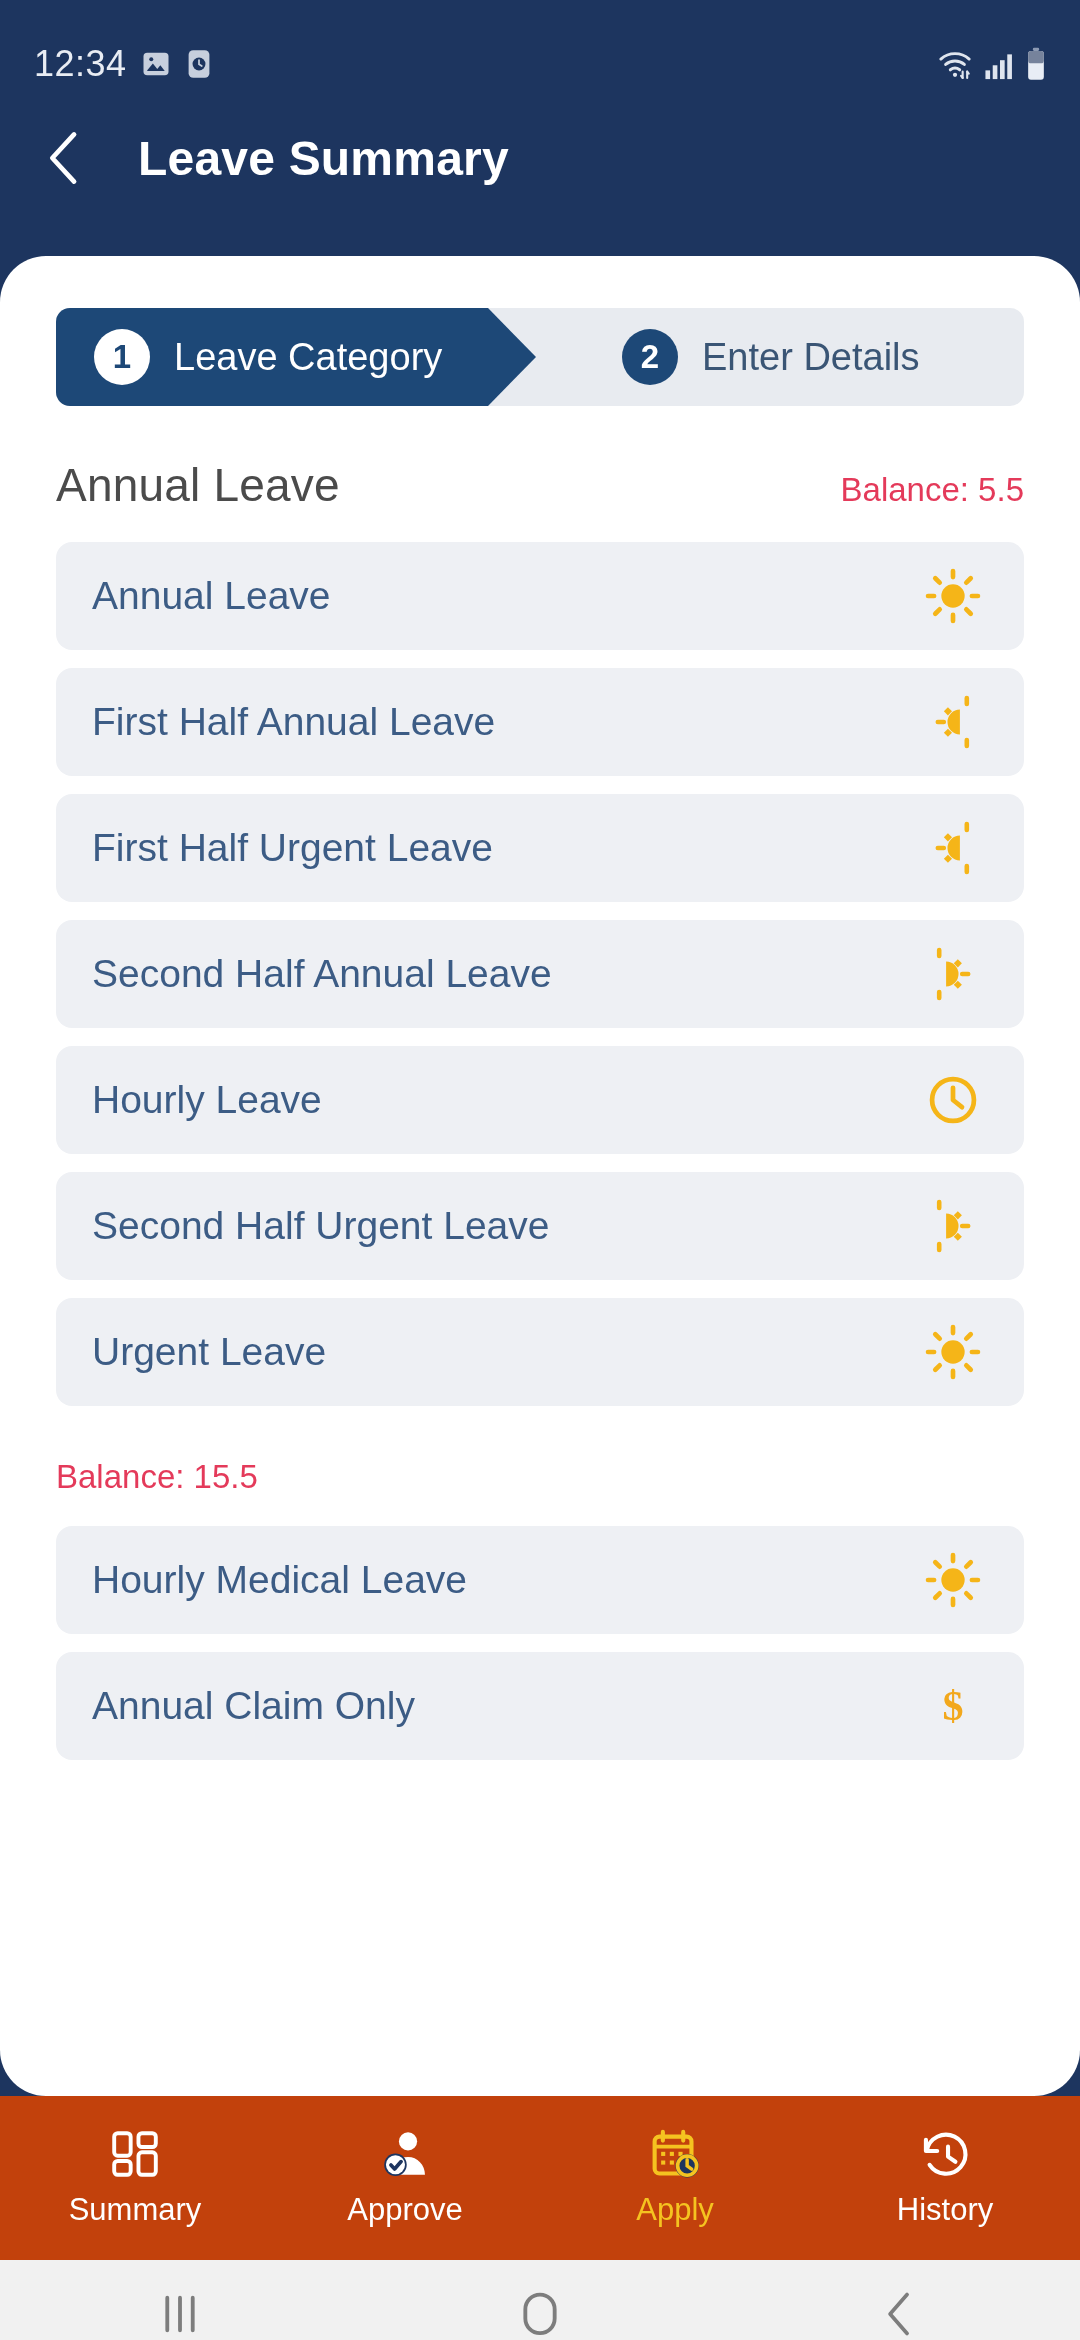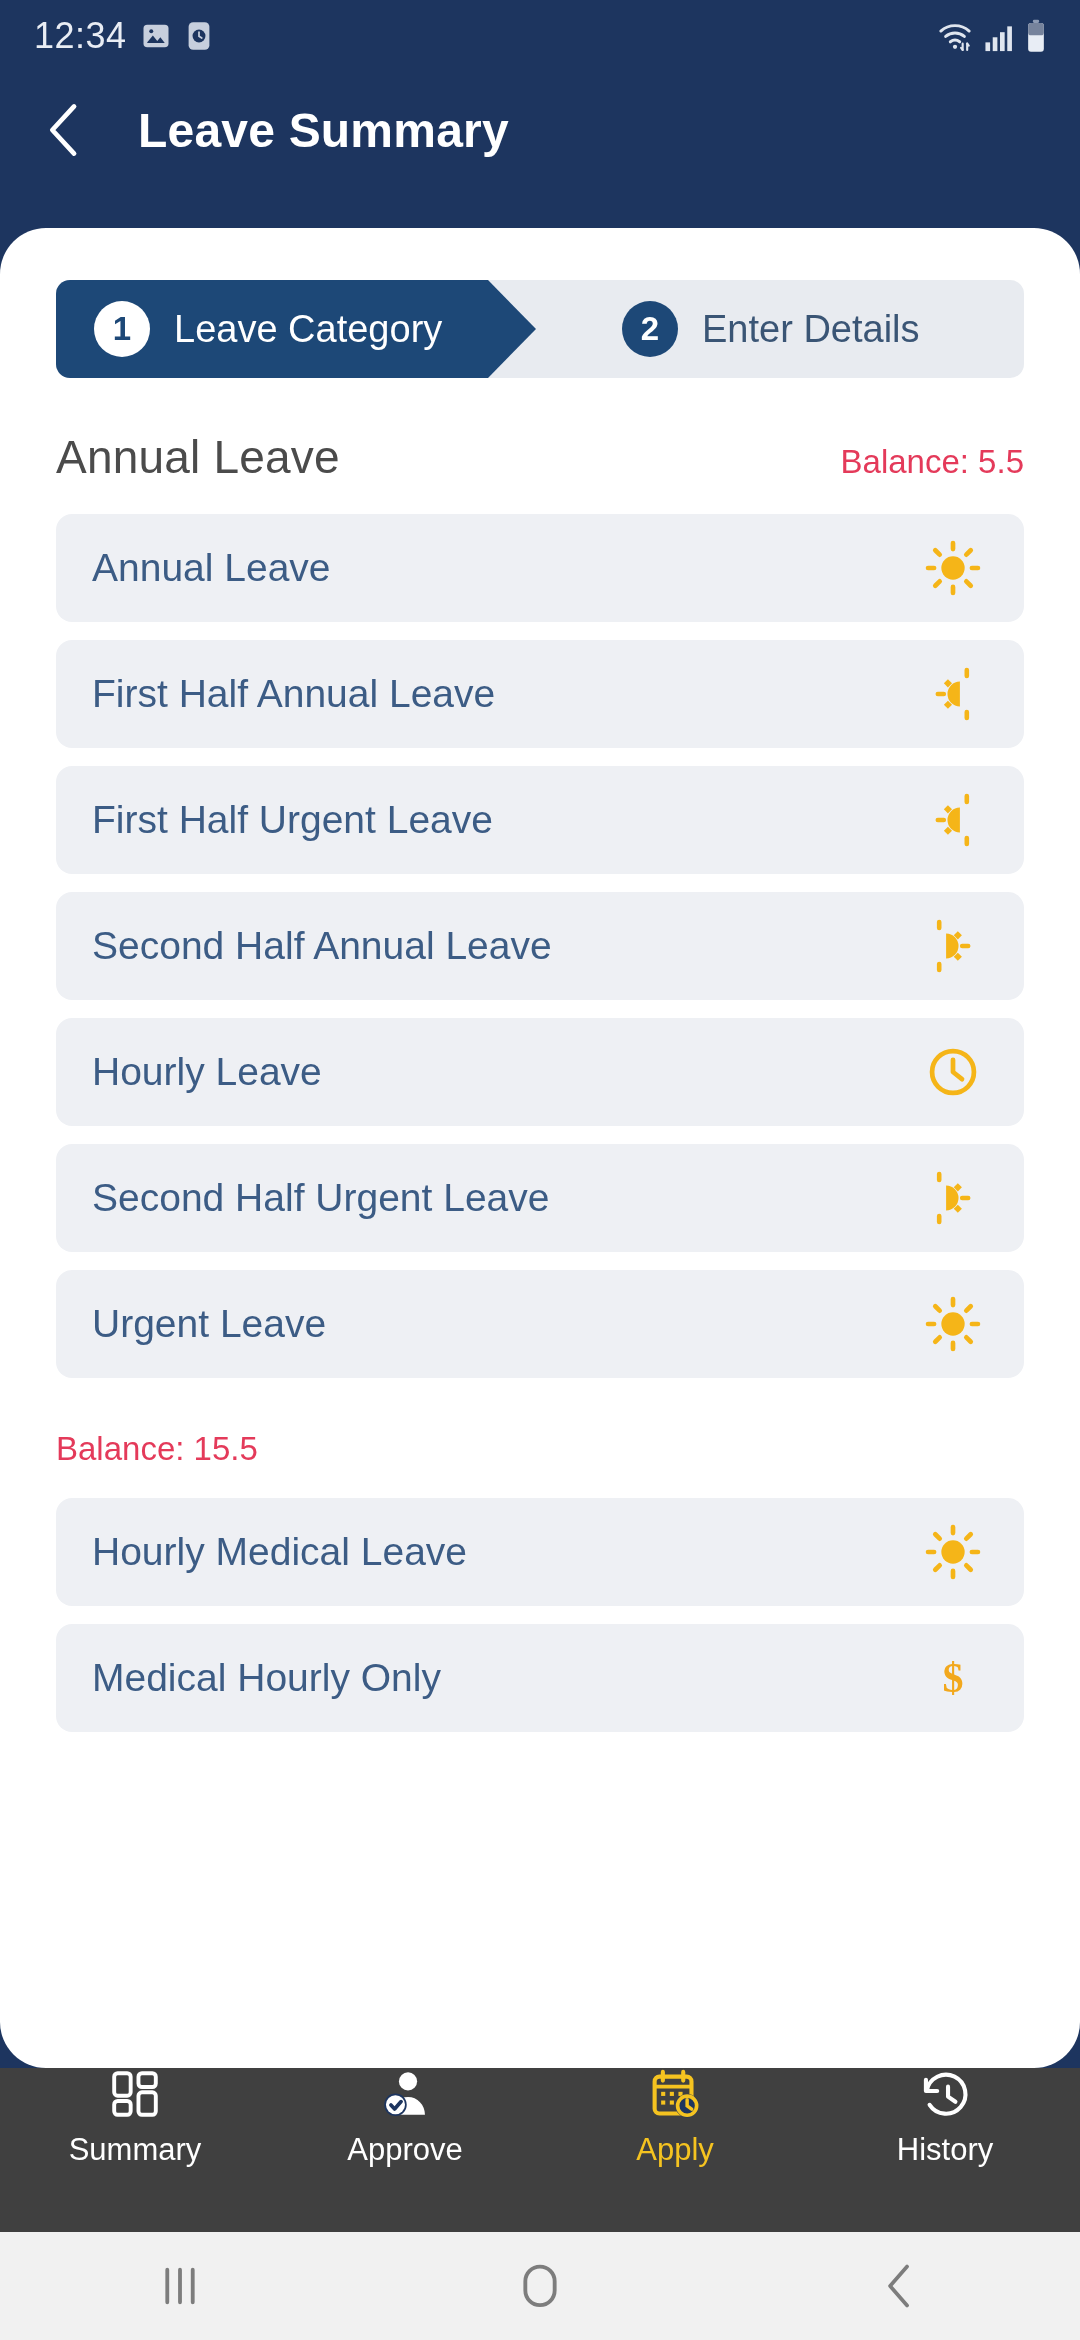--- a/index.html
+++ b/index.html
@@ -2,21 +2,21 @@
 <html><head>
 <meta charset="utf-8">
 <style>
   * { box-sizing: border-box; margin: 0; padding: 0; }
   html, body {
     width: 1080px; height: 2340px;
     font-family: "Liberation Sans", sans-serif;
     background: #1d355f;
     overflow: hidden;
   }
-  .screen { position: relative; width: 1080px; height: 2164px; background: #1d355f; }
+  .screen { position: relative; width: 1080px; height: 2164px; background: #1d355f; margin-top: 28px; }
 
   
   .statusbar {
     height: 72px; display: flex; align-items: center;
     padding: 0 34px; color: #e9edf4;
   }
   .sb-left { display: flex; align-items: center; gap: 14px; }
   .sb-time { font-size: 36px; letter-spacing: .5px; color: #e9edf4; font-weight: 400; }
   .sb-right { margin-left: auto; display: flex; align-items: flex-end; gap: 10px; }
   .sb-ico { display: block; }
@@ -88,21 +88,21 @@
 
   .sun-full { width: 56px; height: 56px; }
   .half-icon { width: 46px; height: 56px; }
   .clock-ico { width: 54px; height: 54px; }
   .dollar-ico { font-size: 42px; color: #f2a81d; font-weight: 700;
                 font-family: "Liberation Serif", serif; }
 
   
   .bottomnav {
     position: absolute; left: 0; top: 2068px; width: 1080px; height: 164px;
-    background: #404040; display: flex; align-items: flex-start;
+    background: #c2410c; display: flex; align-items: center;
   }
   .nav-item {
     flex: 1; display: flex; flex-direction: column; align-items: center; gap: 12px;
   }
   .nav-label { font-size: 31px; color: #ffffff; }
   .nav-item.active .nav-label { color: #f5c320; }
 
   
   .sysbar {
     position: absolute; left: 0; top: 2232px; width: 1080px; height: 108px;
@@ -291,21 +291,21 @@
             <circle cx="12" cy="12" r="5" fill="#f5b518"></circle>
             <g stroke="#f5b518" stroke-width="2" stroke-linecap="round">
               <path d="M12 1.3v2.6M12 20.1v2.6M1.3 12h2.6M20.1 12h2.6"></path>
               <path d="M4.4 4.4l1.9 1.9M17.7 17.7l1.9 1.9M19.6 4.4l-1.9 1.9M6.3 17.7l-1.9 1.9"></path>
             </g>
           </svg>
         </div>
       </div>
 
       <div class="row">
-        <div class="row-label">Medical Hourly Only</div>
+        <div class="row-label">Annual Claim Only</div>
         <div class="row-icon">
           <span class="dollar-ico">$</span>
         </div>
       </div>
 
     </div>
   </div>
 
   <div class="bottomnav">
 

